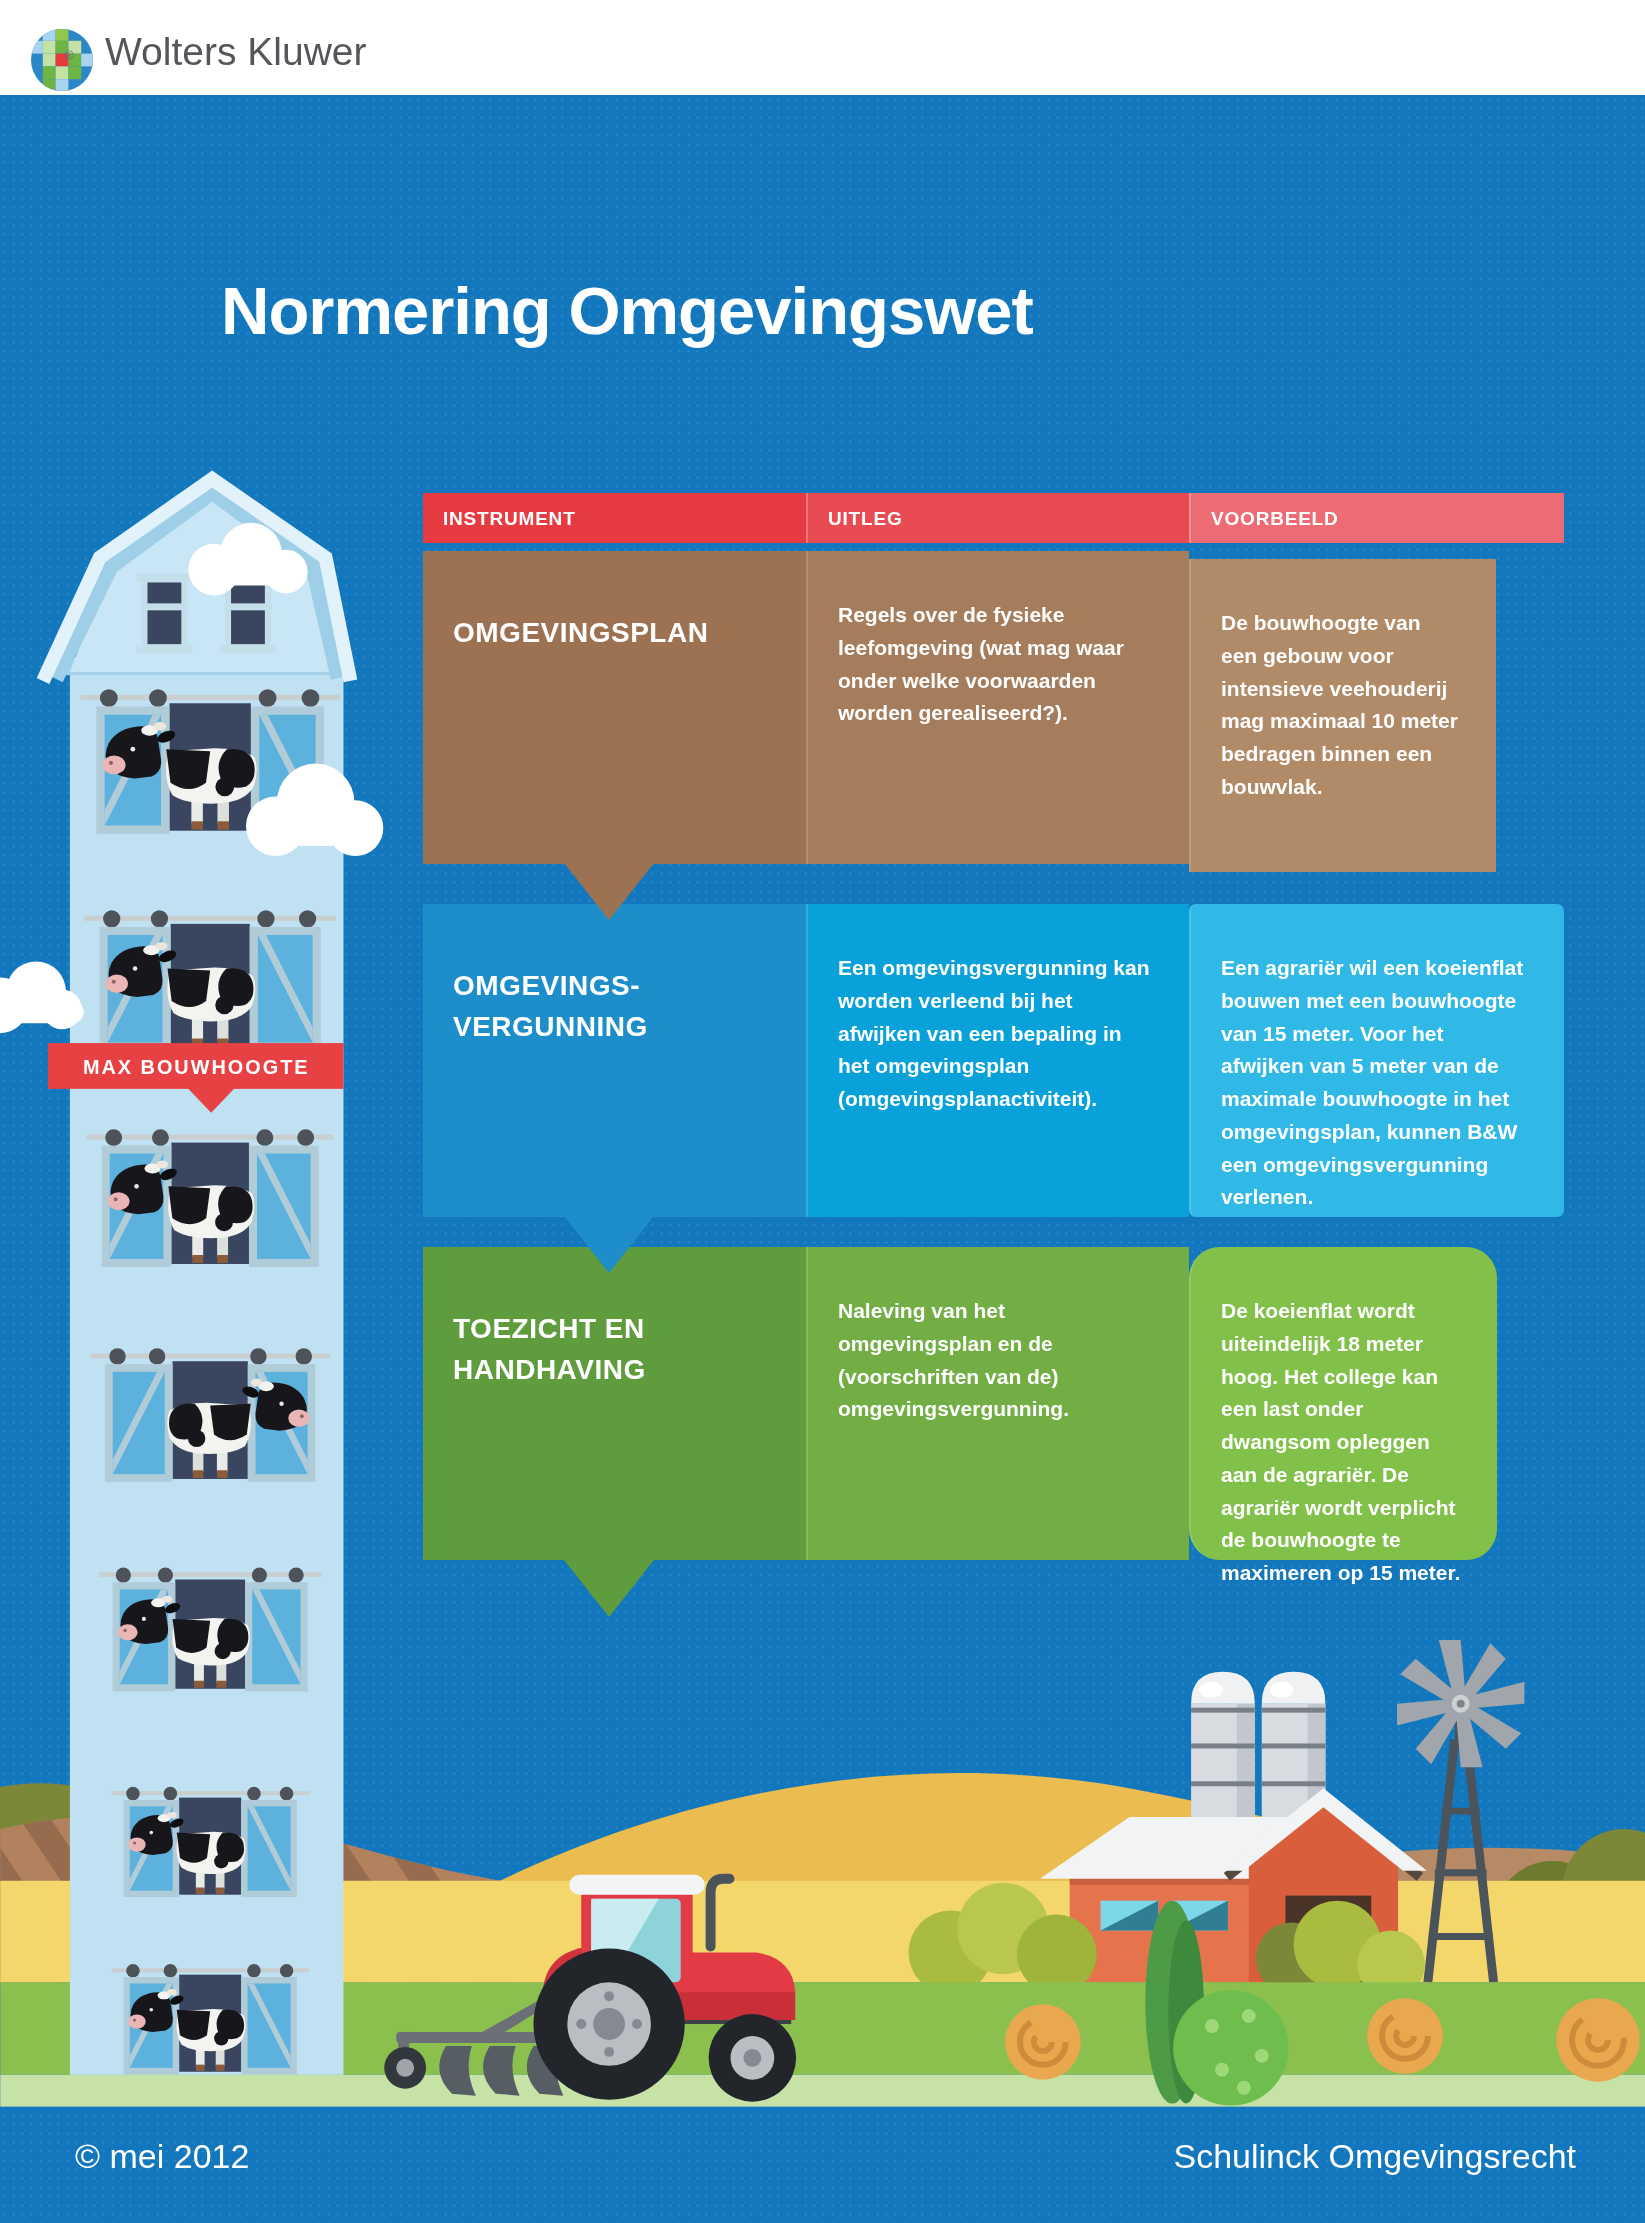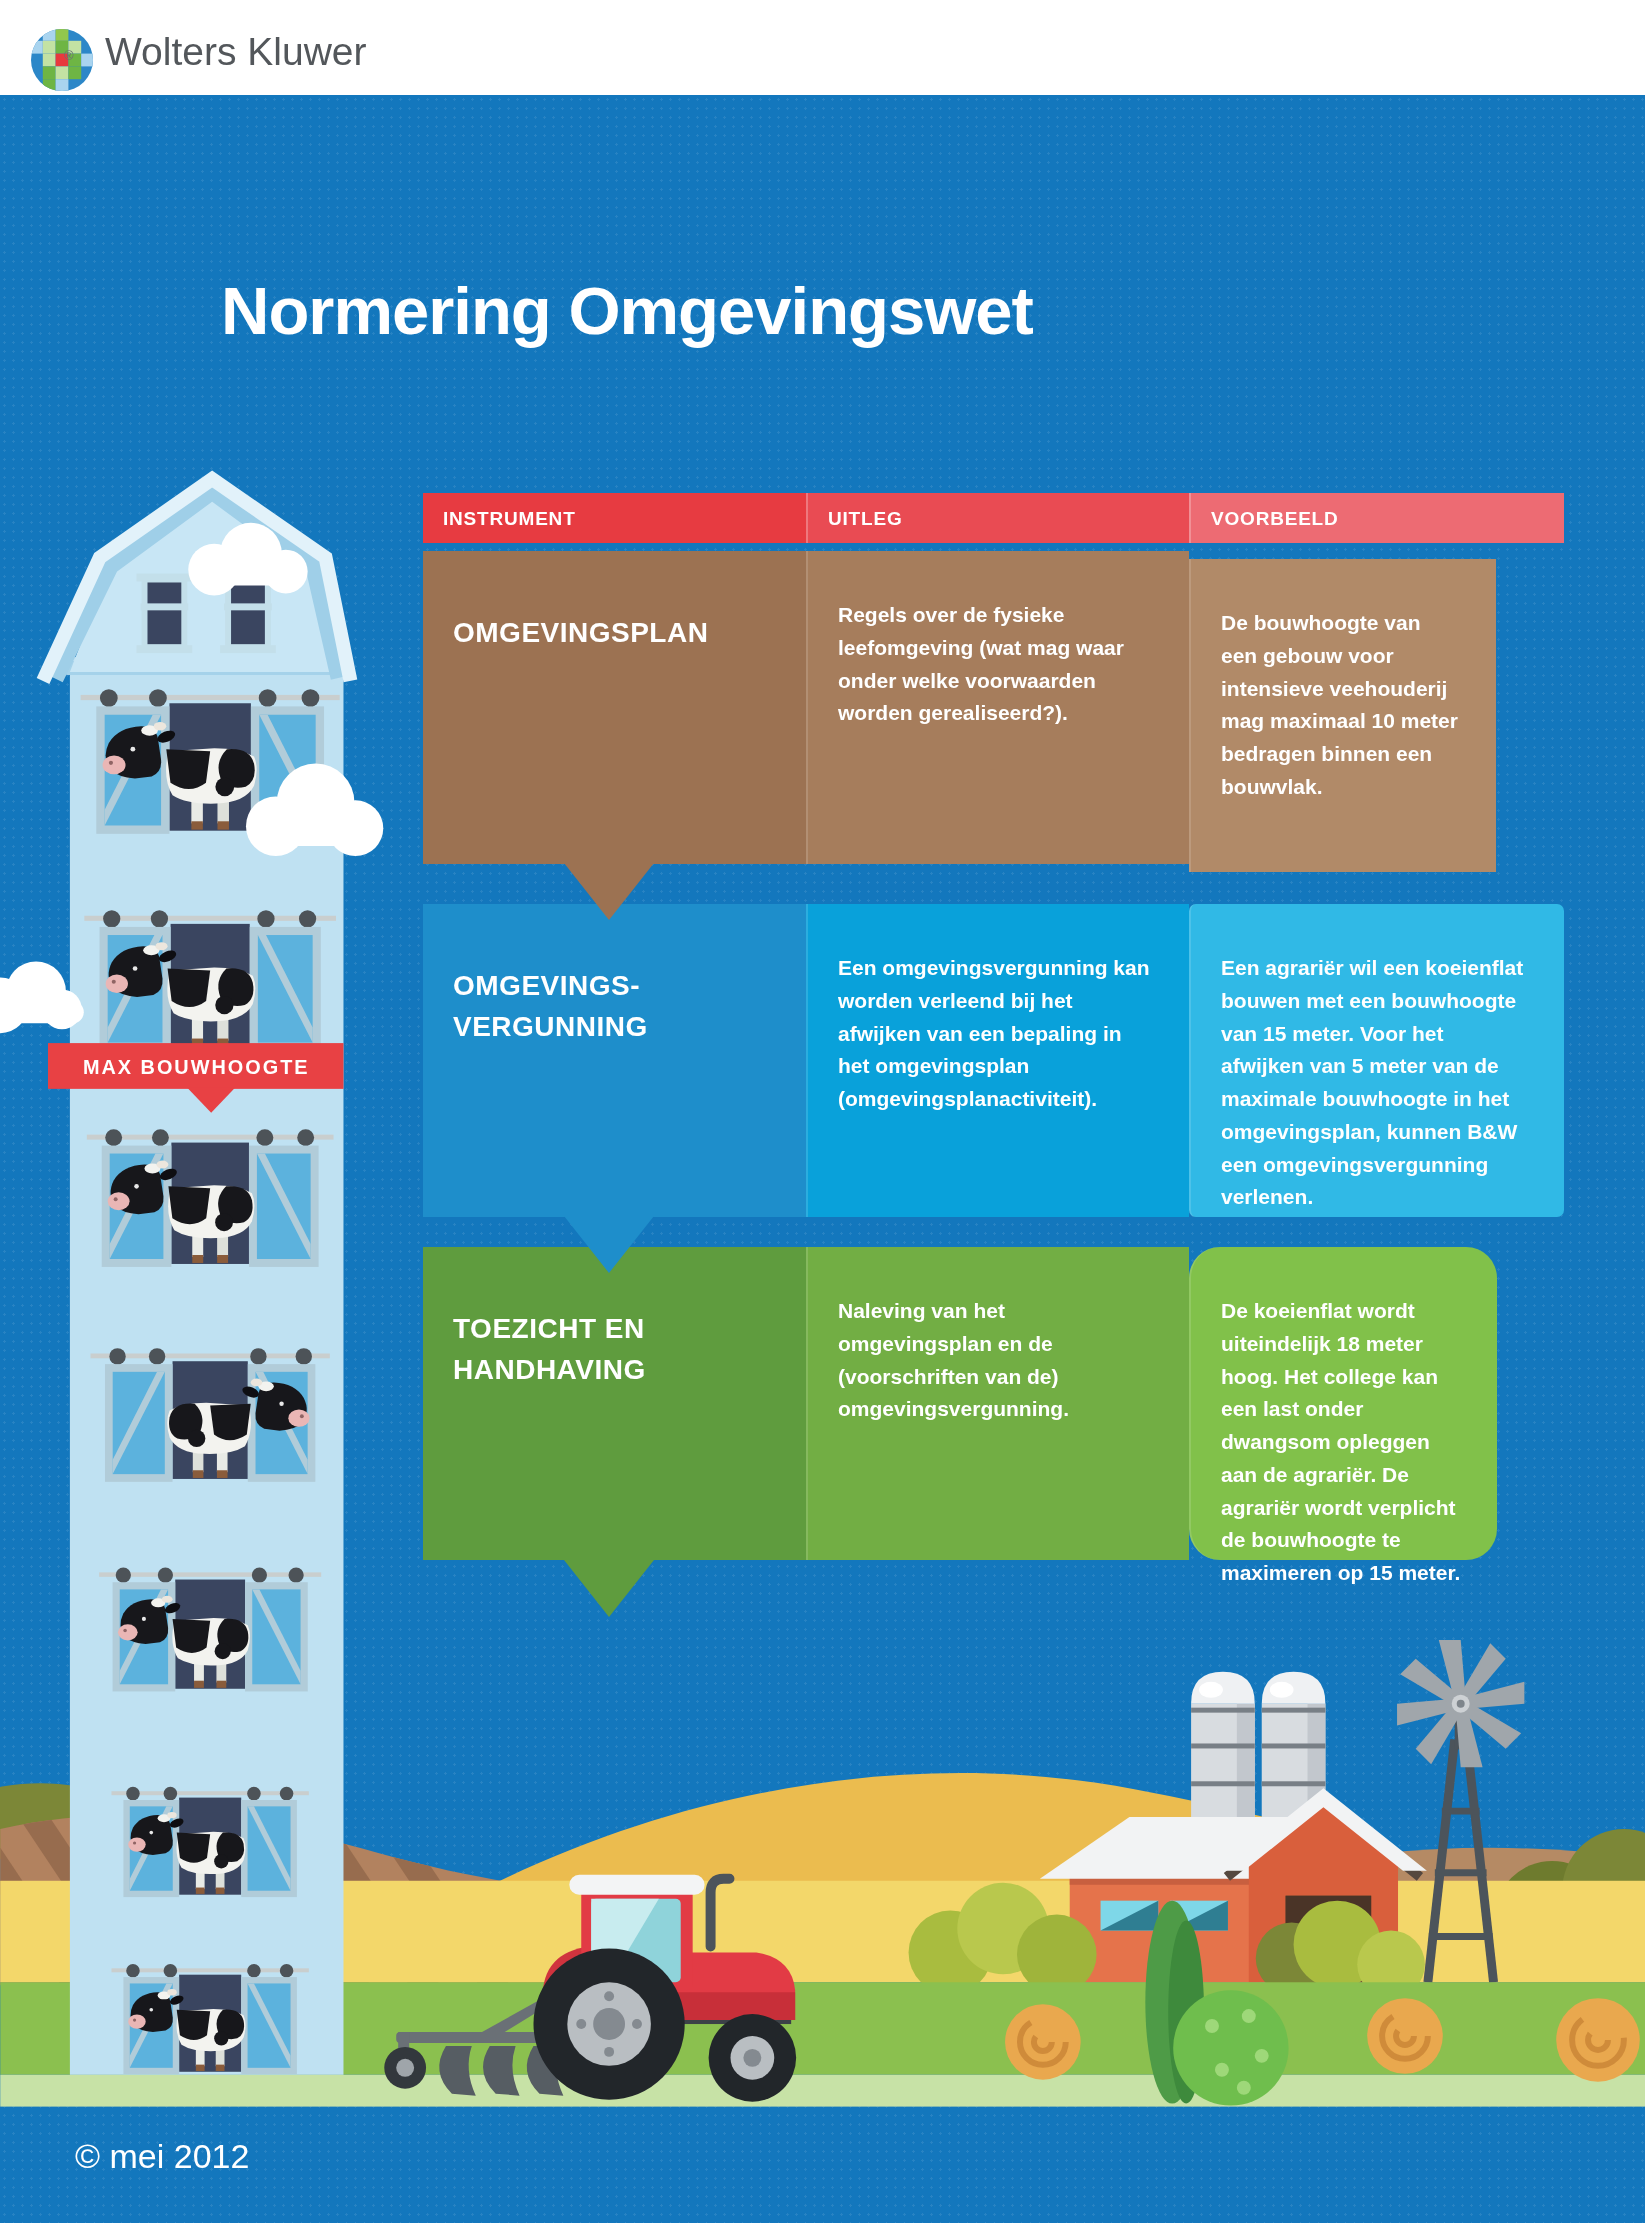--- a/index.html
+++ b/index.html
@@ -398,14 +398,15 @@
     <div class="cell rcell r3c">
       <div class="body-text">De koeienflat wordt uiteindelijk 18 meter hoog. Het college kan een last onder dwangsom opleggen aan de agrariër. De agrariër wordt verplicht de bouwhoogte te maximeren op 15 meter.</div>
     </div>
 
     <div class="arrow arr1"></div>
     <div class="arrow arr2"></div>
     <div class="arrow arr3"></div>
   </div>
 
   <div class="footer-left">© mei 2012</div>
+  <div class="footer-right">Schulinck Omgevingsrecht</div>
 </div>
 
 
 </body></html>

